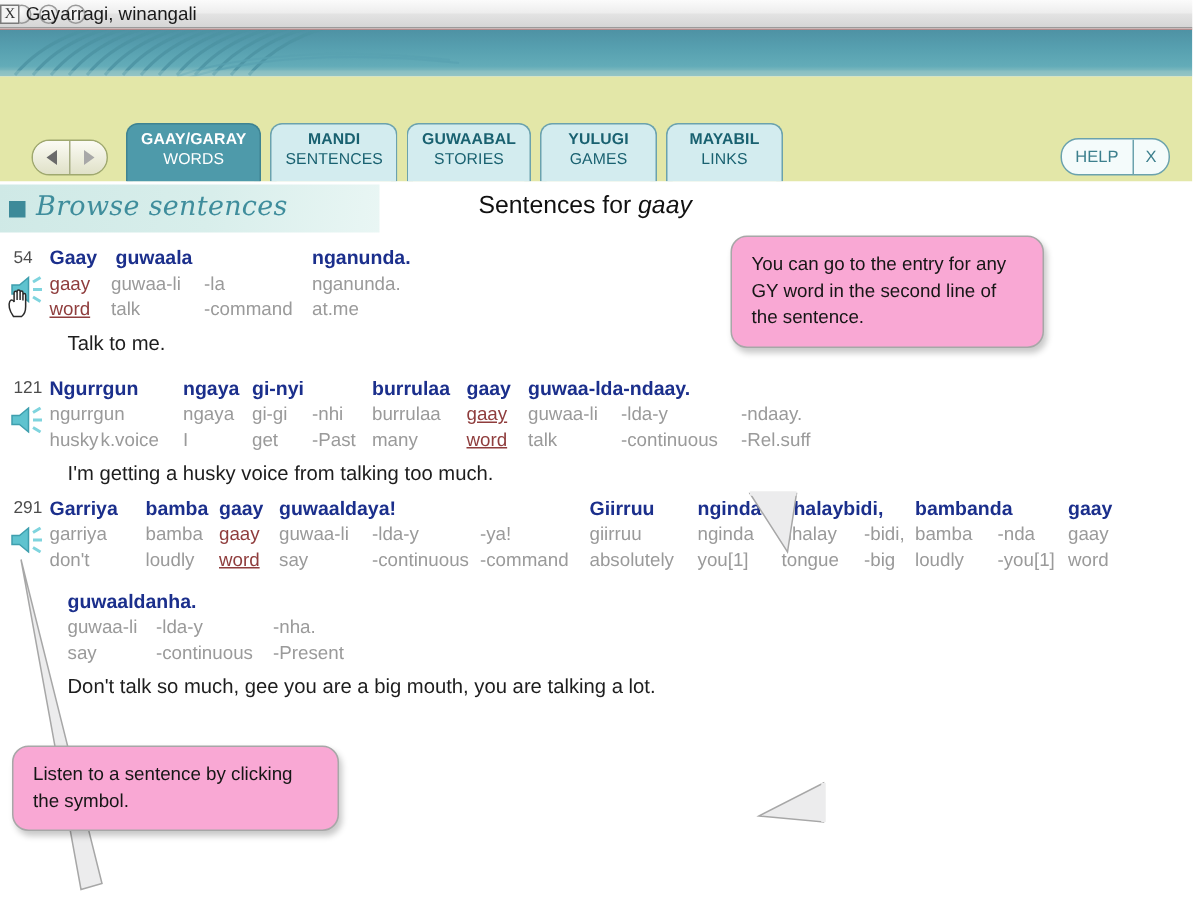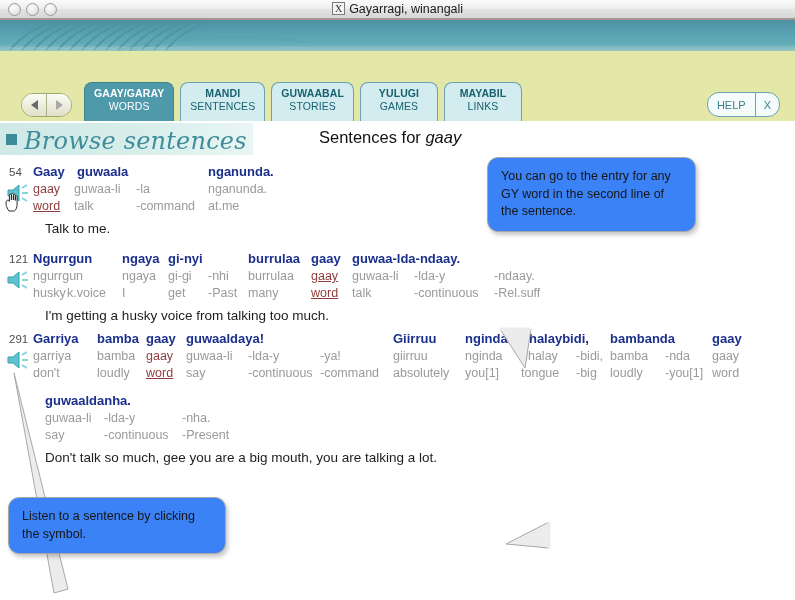--- a/index.html
+++ b/index.html
@@ -21,21 +21,21 @@
     border-bottom:1px solid #9b9b9b;
   }
   .titlebar-buttons { position:absolute; left:8px; top:3px; display:flex; gap:5px; }
   .tb-btn {
     width:13px; height:13px; border-radius:50%;
     background:radial-gradient(circle at 40% 32%, #fdfdfd 0%, #e9e9e9 55%, #cfcfcf 100%);
     border:1px solid #9a9a9a;
   }
   .titlebar-title {
     position:absolute; left:0; top:0; width:795px; height:19px;
-    line-height:19px; text-align:center;
+    line-height:19px; 
     font-size:12.5px; color:#1a1a1a;
     font-family:"Liberation Sans", sans-serif;
   }
   .title-x {
     display:inline-block; border:1px solid #7b7b7b; background:#f4f4f4;
     font-size:10px; line-height:11px; padding:0 2px; margin-right:4px;
     color:#333; vertical-align:1px; font-family:"Liberation Serif", serif;
   }
 
   
@@ -101,21 +101,21 @@
   .content { position:absolute; left:0; top:101px; width:795px; height:480px; background:#fff; }
 
   .browsebar {
     position:absolute; left:0; top:2px; width:253px; height:32px;
     background:linear-gradient(100deg,#cfe9e6 0%,#d8eeeb 55%,#e9f6f4 100%);
   }
   .browsebar .sq { position:absolute; left:6px; top:11px; width:11px; height:11px; background:#3d8a99; }
   .browsebar .txt {
     position:absolute; left:24px; top:4px;
     font-family:"DejaVu Serif", serif; font-style:italic;
-    font-size:24px; color:#3f8d9c; letter-spacing:.2px;
+    font-size:18px; color:#3f8d9c; letter-spacing:.2px;
   }
   .pagetitle {
     position:absolute; left:319px; top:7px;
     font-size:16.5px; color:#111; font-family:"Liberation Sans", sans-serif;
   }
   .pagetitle i { font-style:italic; }
 
   
   .sent { position:absolute; left:0; width:795px; }
   .sent .num {
@@ -133,21 +133,21 @@
   .r3 .w { font-size:12.5px; color:#9a9a9a; top:0px; }
   .w.lnk { color:#8f3d3d; text-decoration:none; }
   .w.lnk.ul { text-decoration:underline; }
   .free {
     position:absolute; font-size:13.5px; color:#1d1d1d;
     font-family:"Liberation Sans", sans-serif; white-space:pre;
   }
 
   
   .callout {
-    position:absolute; background:#3b82f6; border:1px solid #a7a7a7;
+    position:absolute; background:#f9a8d4; border:1px solid #a7a7a7;
     border-radius:11px; box-shadow:2px 3px 4px rgba(0,0,0,.22);
     font-size:12.5px; line-height:17.5px; color:#161616;
     font-family:"Liberation Sans", sans-serif; padding:10px 13px;
   }
   .tailsvg { position:absolute; overflow:visible; }
 </style>
 </head>
 <body>
 
 <div id="window">

